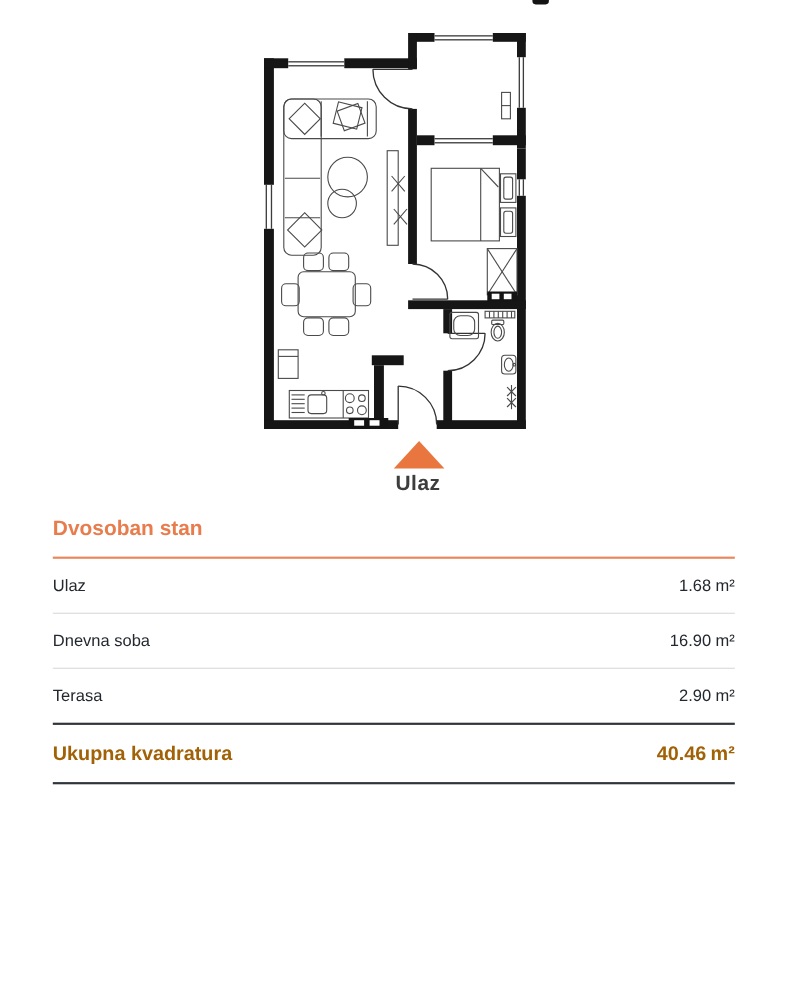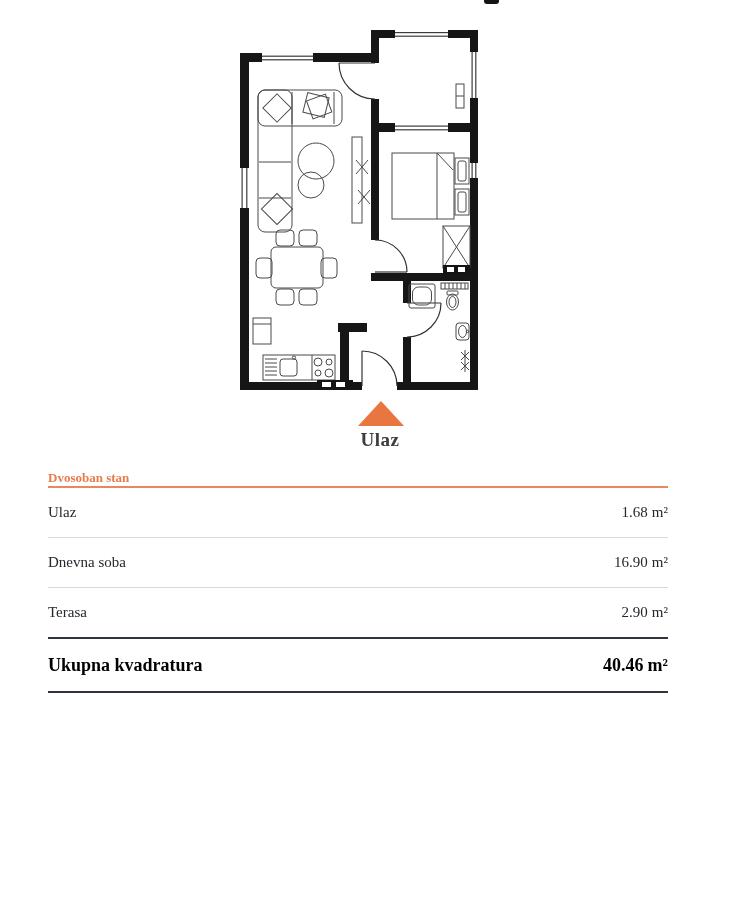--- a/index.html
+++ b/index.html
@@ -1,50 +1,50 @@
 <!DOCTYPE html>
 <html><head>
 <meta charset="utf-8">
 <style>
   html,body{margin:0;padding:0;background:#ffffff;}
   .sheet{
     position:relative;width:736px;height:900px;background:#ffffff;overflow:hidden;
-    font-family:Liberation Serif, serif;
+    font-family:Liberation Sans, sans-serif;
   }
   
   .plan-svg{position:absolute;left:0;top:0;}
   
   .crop-mark{position:absolute;left:484px;top:0;width:15px;height:4px;background:#141414;border-radius:0 0 3px 3px;}
   
   .arrow{
     position:absolute;left:358px;top:401px;width:0;height:0;
     border-left:23px solid transparent;border-right:23px solid transparent;
     border-bottom:25px solid #E8763E;
   }
   .arrow-label{
     position:absolute;left:330px;top:429px;width:100px;text-align:center;
     font-size:19px;font-weight:700;color:#3d3d3d;letter-spacing:0.5px;
   }
   
   .spec{position:absolute;left:48px;top:470px;width:620px;}
   .spec-title{
-    font-size:13px;font-weight:700;color:#E87C4C;
-    padding-bottom:0;border-bottom:2px solid #E8885C;
+    font-size:19px;font-weight:700;color:#E87C4C;
+    padding-bottom:14px;border-bottom:2px solid #E8885C;
   }
   .row{
     height:49px;display:flex;justify-content:space-between;align-items:center;
     border-bottom:1px solid #d9d9d9;font-size:15px;color:#23282e;
   }
   .rows .row:last-child{border-bottom:none;}
   .val{white-space:nowrap;}
   .unit{margin-left:4px;}
   .total{
     height:52px;display:flex;justify-content:space-between;align-items:center;
     border-top:2px solid #2f353c;border-bottom:2px solid #2f353c;
-    font-size:18px;font-weight:700;color:#000000;
+    font-size:18px;font-weight:700;color:#a16207;
   }
 </style>
 </head>
 <body>
 
 <div class="sheet">
 
   <div class="crop-mark"></div>
 
   <svg class="plan-svg" width="736" height="460" viewBox="0 0 736 460">

